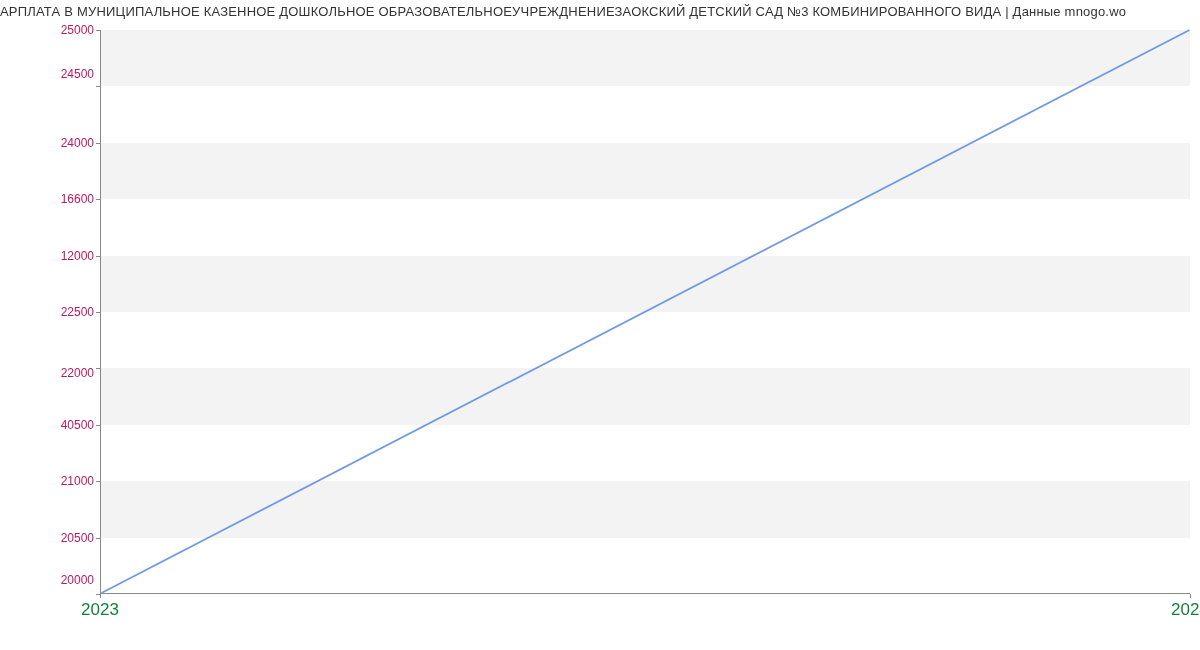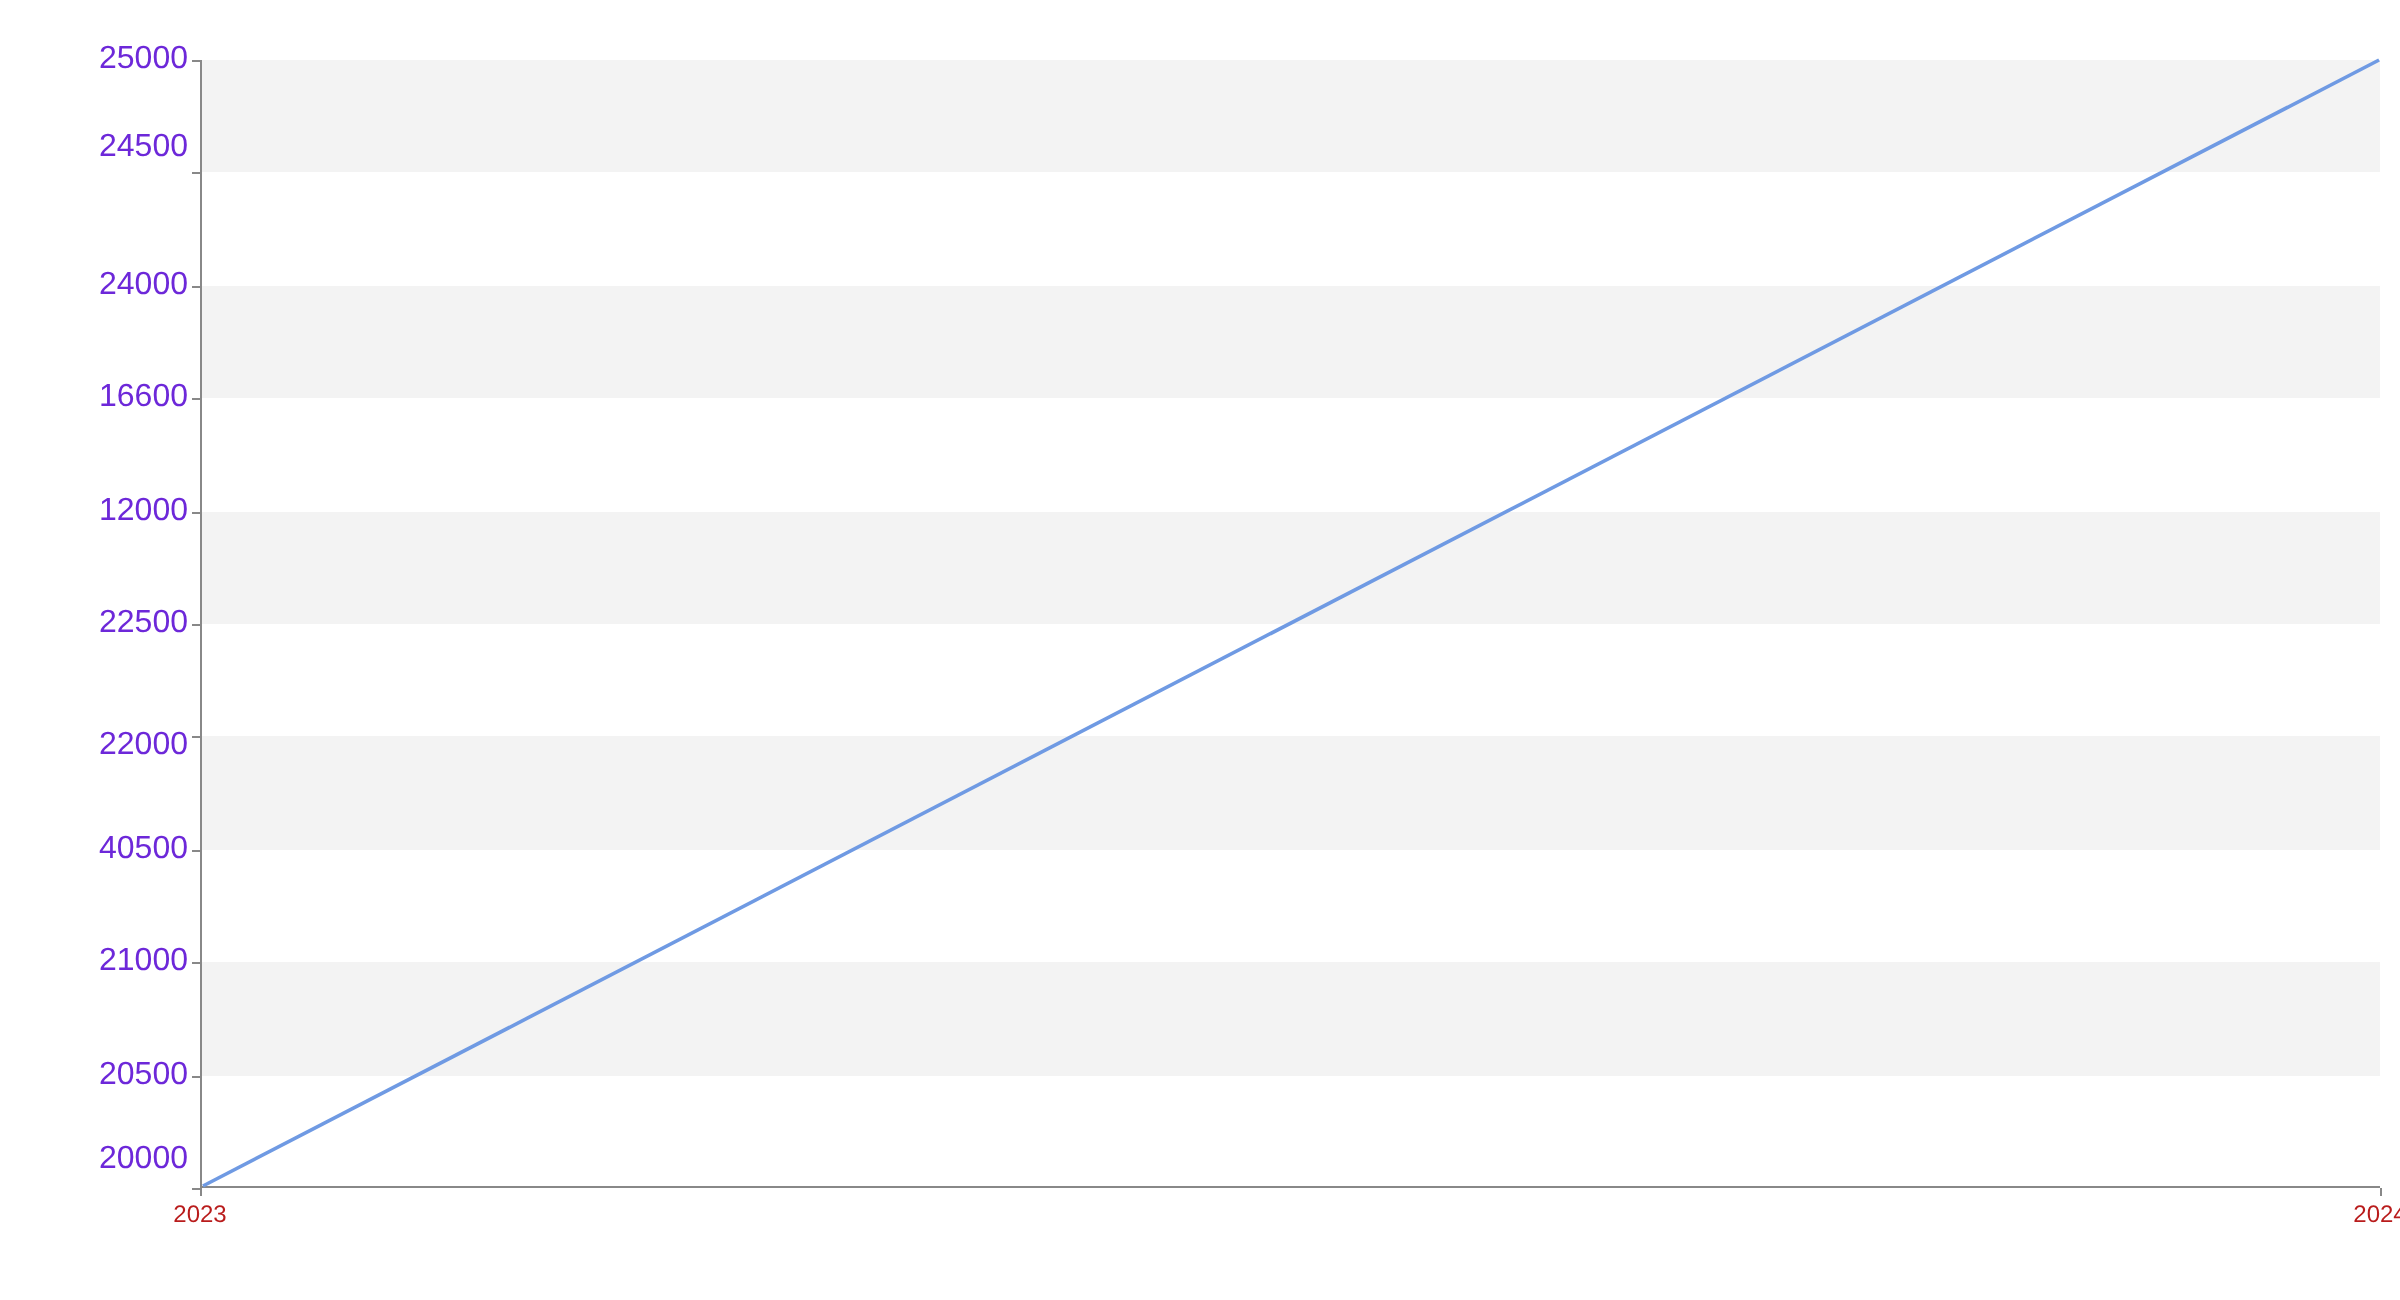--- a/index.html
+++ b/index.html
@@ -42,36 +42,36 @@
     position: absolute;
     left: 0;
     width: 100%;
     background: #f3f3f3;
   }
   .y-tick-label {
     position: absolute;
     right: 1106px;
     width: 80px;
     text-align: right;
-    font-size: 16px;
-    color: #6d28d9;
+    font-size: 12px;
+    color: #be185d;
     transform: translateY(-50%);
   }
   .y-tick-mark {
     position: absolute;
     left: 96px;
     width: 4px;
     height: 1px;
     background: #888;
   }
   .x-tick-label {
     position: absolute;
     top: 600px;
-    font-size: 12px;
-    color: #b91c1c;
+    font-size: 17px;
+    color: #15803d;
     transform: translateX(-50%);
   }
   .x-tick-mark {
     position: absolute;
     top: 594px;
     width: 1px;
     height: 4px;
     background: #888;
   }
   svg.line-layer {
@@ -81,20 +81,21 @@
     width: 100%;
     height: 100%;
     overflow: visible;
   }
 </style>
 </head>
 <body>
 
 <div class="chart-container">
 
+  <div class="title">АРПЛАТА В МУНИЦИПАЛЬНОЕ КАЗЕННОЕ ДОШКОЛЬНОЕ ОБРАЗОВАТЕЛЬНОЕУЧРЕЖДНЕНИЕЗАОКСКИЙ ДЕТСКИЙ САД №3 КОМБИНИРОВАННОГО ВИДА | Данные mnogo.wo</div>
 
   <div class="plot-area" id="plot-area">
       <div class="band" style="top: 0px; height: 56.4px;"></div>
       <div class="band" style="top: 112.8px; height: 56.4px;"></div>
       <div class="band" style="top: 225.6px; height: 56.4px;"></div>
       <div class="band" style="top: 338.4px; height: 56.4px;"></div>
       <div class="band" style="top: 451.2px; height: 56.4px;"></div>
     <svg class="line-layer" id="line-layer" viewBox="0 0 1090 564">
         <path d="M0 564 L1090 0" stroke="#6f9ae3" stroke-width="1.8" fill="none"></path>
       </svg>

